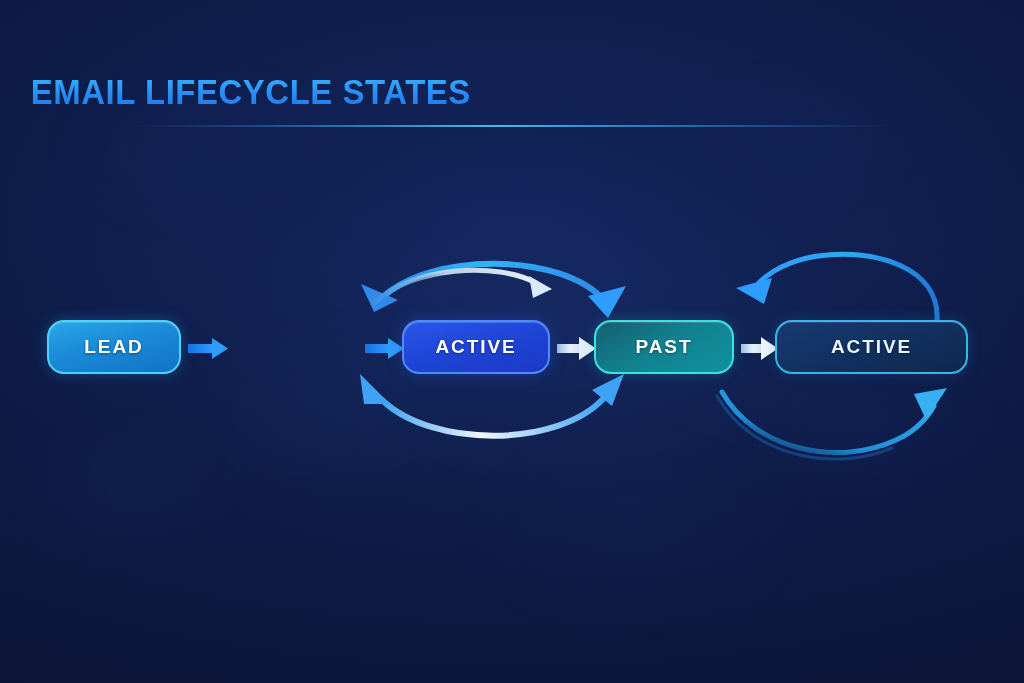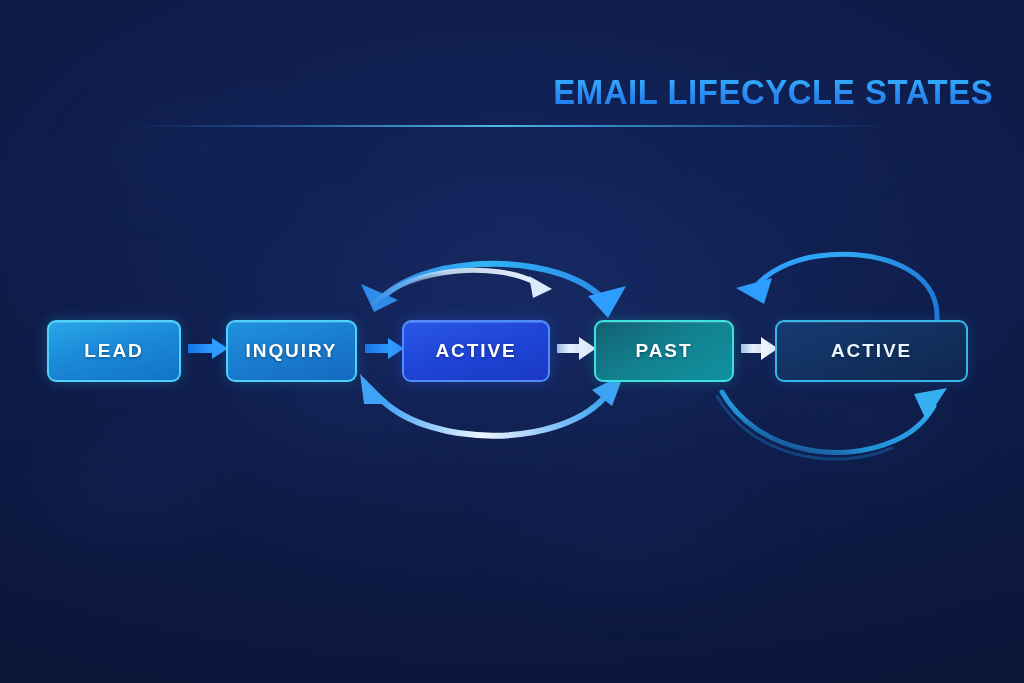--- a/index.html
+++ b/index.html
@@ -40,21 +40,21 @@
       radial-gradient(ellipse 200px 120px at 78% 20%, rgba(28,54,118,0.14), rgba(0,0,0,0) 70%);
     pointer-events: none;
   }
 
   
   #title-block {
     position: absolute;
     top: 74px;
     left: 0;
     width: 1024px;
-    text-align: right;
+    text-align: left;
   }
   #page-title {
     font-size: 35px;
     font-weight: bold;
     letter-spacing: 0.6px;
     line-height: 1;
     background: linear-gradient(180deg, #36b7ff 0%, #2a8df5 55%, #1f7ae8 100%);
     -webkit-background-clip: text;
     background-clip: text;
     color: transparent;
@@ -85,22 +85,22 @@
     left: 0;
     top: 0;
     width: 1024px;
     height: 683px;
     pointer-events: none;
   }
 
   
   .state-box {
     position: absolute;
-    height: 62px;
-    border-radius: 9px;
+    height: 54px;
+    border-radius: 17px;
     display: flex;
     align-items: center;
     justify-content: center;
     box-sizing: border-box;
   }
   .state-label {
     font-size: 19px;
     font-weight: bold;
     letter-spacing: 1.9px;
     color: #ffffff;
@@ -237,23 +237,20 @@
       <path d="M722 392 C 756 452, 840 466, 896 440 C 914 432, 926 420, 934 406" fill="none" stroke="url(#gradLoopBottom)" stroke-width="5" stroke-linecap="round"></path>
       <path d="M947 388 L926 420 L914 394 Z" fill="#35b0f0"></path>
       <path d="M717 396 C 752 458, 836 472, 892 448" fill="none" stroke="#1a5fa8" stroke-width="3" stroke-linecap="round" opacity="0.55"></path>
     </g>
   </svg>
 
   <div class="state-box" id="box-lead">
     <span class="state-label">LEAD</span>
   </div>
 
-  <div class="state-box" id="box-inquiry">
-    <span class="state-label">INQUIRY</span>
-  </div>
 
   <div class="state-box" id="box-active">
     <span class="state-label">ACTIVE</span>
   </div>
 
   <div class="state-box" id="box-past">
     <span class="state-label">PAST</span>
   </div>
 
   <div class="state-box" id="box-dormant">

